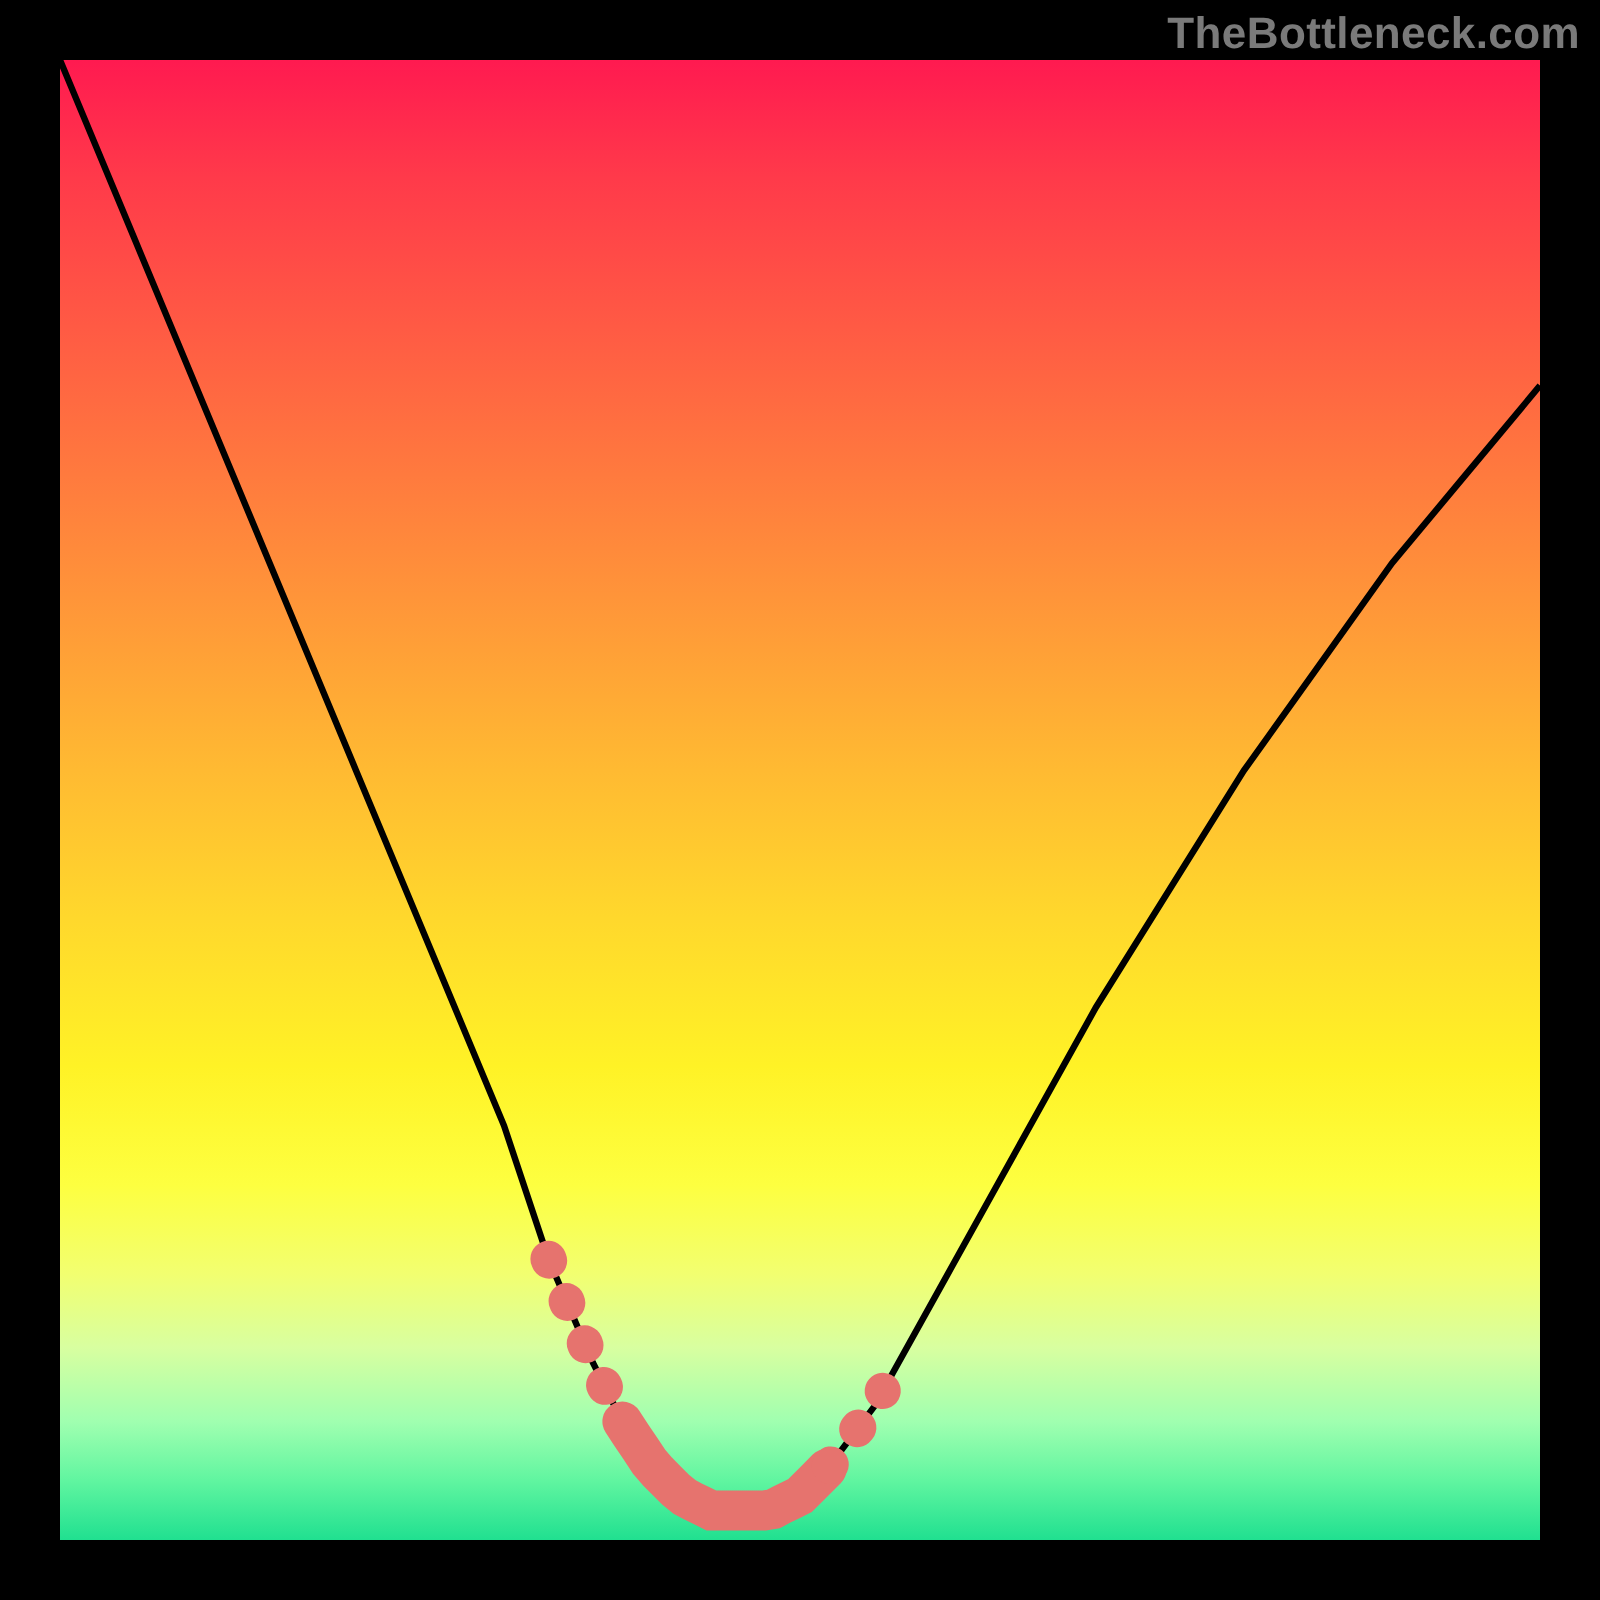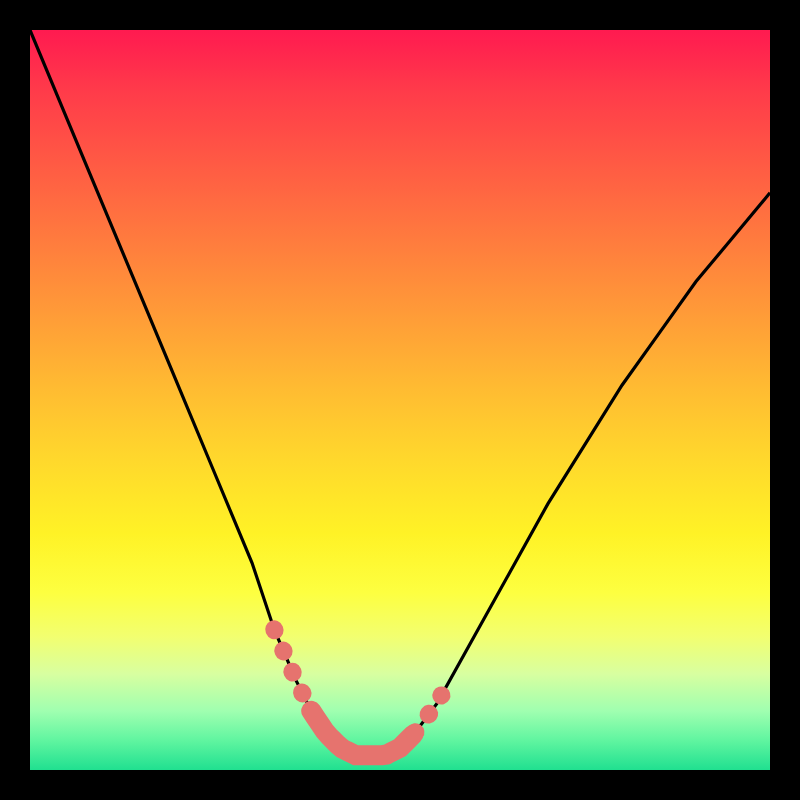--- a/index.html
+++ b/index.html
@@ -61,20 +61,21 @@
     font-weight: 600;
     color: #7a7a7a;
     letter-spacing: 0.2px;
     user-select: none;
   }
 </style>
 </head>
 <body>
 
 <div class="frame">
+  <div class="watermark">TheBottleneck.com</div>
 
   <div class="plot-area">
     <div class="gradient-bg"></div>
     <svg class="curve-svg" viewBox="0 0 740 740" preserveAspectRatio="none">
       <path fill="none" stroke="#000" stroke-width="3.2" d="M0.0 0.0 L37.0 88.8 L74.0 177.6 L111.0 266.4 L148.0 355.2 L185.0 444.0 L222.0 532.8 L244.2 599.4 L266.4 651.2 L281.2 680.8 L296.0 703.0 L310.8 717.8 L325.6 725.2 L340.4 725.2 L355.2 725.2 L370.0 717.8 L384.8 703.0 L407.0 673.4 L444.0 606.8 L481.0 540.2 L518.0 473.6 L555.0 414.4 L592.0 355.2 L629.0 303.4 L666.0 251.6 L703.0 207.2 L740.0 162.8" id="curve-path"></path>
       <path fill="none" stroke="#e6736e" stroke-width="18" stroke-linecap="round" stroke-dasharray="1 22" d="M244.2 599.4 L248.6 609.8 L253.1 620.1 L257.5 630.5 L262.0 640.8 L266.4 651.2 L270.8 660.1 L275.3 669.0 L279.7 677.8" id="hl-left"></path>
       <path fill="none" stroke="#e6736e" stroke-width="20" stroke-linecap="round" d="M281.2 680.8 L285.6 687.5 L290.1 694.1 L294.5 700.8 L299.0 706.0 L303.4 710.4 L307.8 714.8 L312.3 718.5 L316.7 720.8 L321.2 723.0 L325.6 725.2 L330.0 725.2 L334.5 725.2 L338.9 725.2 L343.4 725.2 L347.8 725.2 L352.2 725.2 L356.7 724.5 L361.1 722.2 L365.6 720.0 L370.0 717.8 L374.4 713.4 L378.9 708.9 L383.3 704.5" id="hl-floor"></path>
       <path fill="none" stroke="#e6736e" stroke-width="18" stroke-linecap="round" stroke-dasharray="1 22" d="M384.8 703.0 L389.2 697.1 L393.7 691.2 L398.1 685.2 L402.6 679.3 L407.0 673.4 L411.4 665.4" id="hl-right"></path>
     </svg>
   </div>

